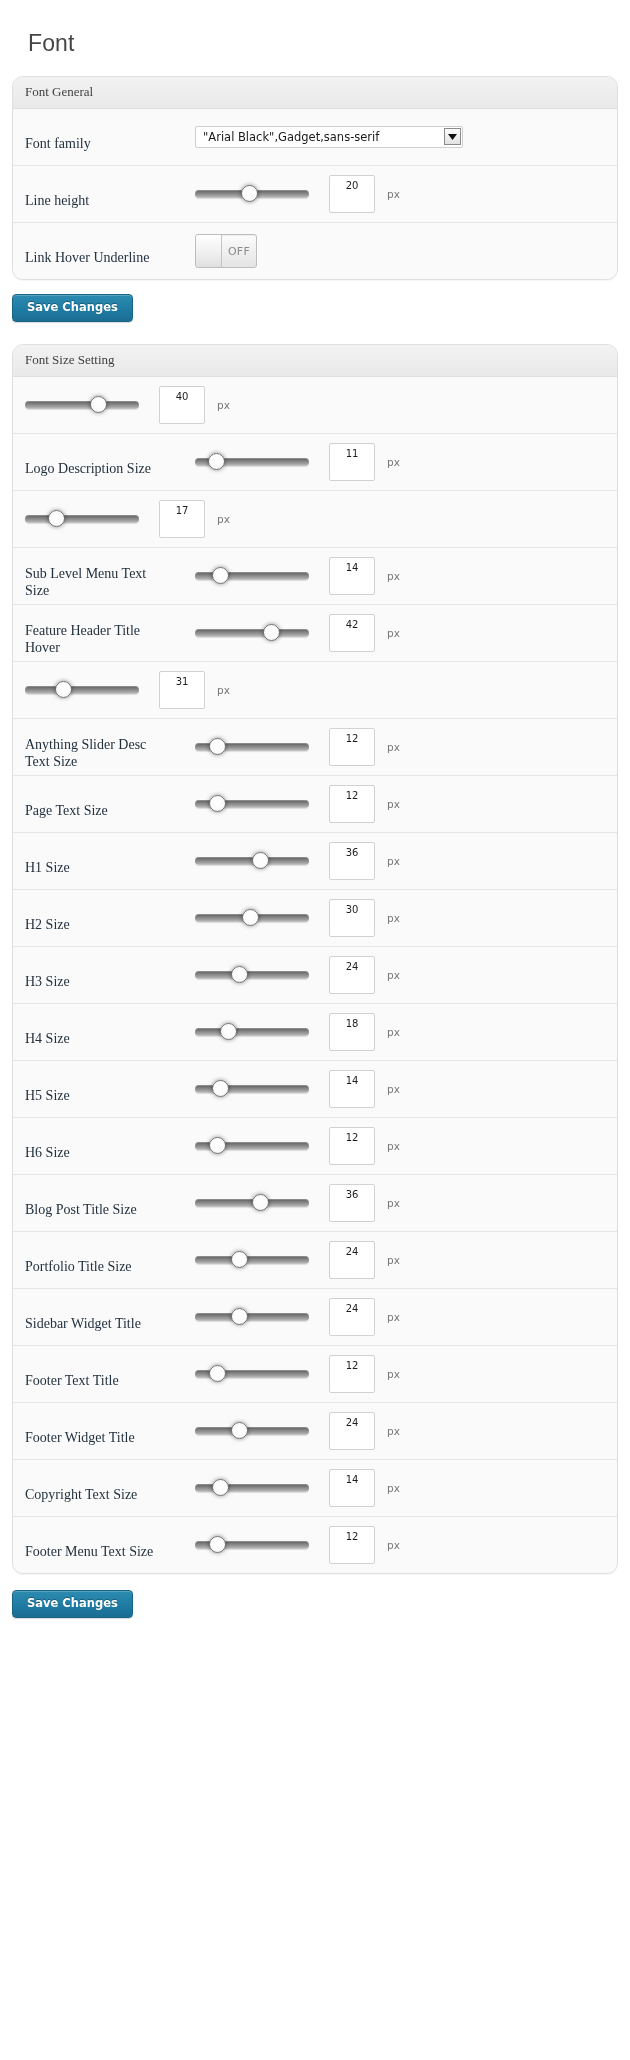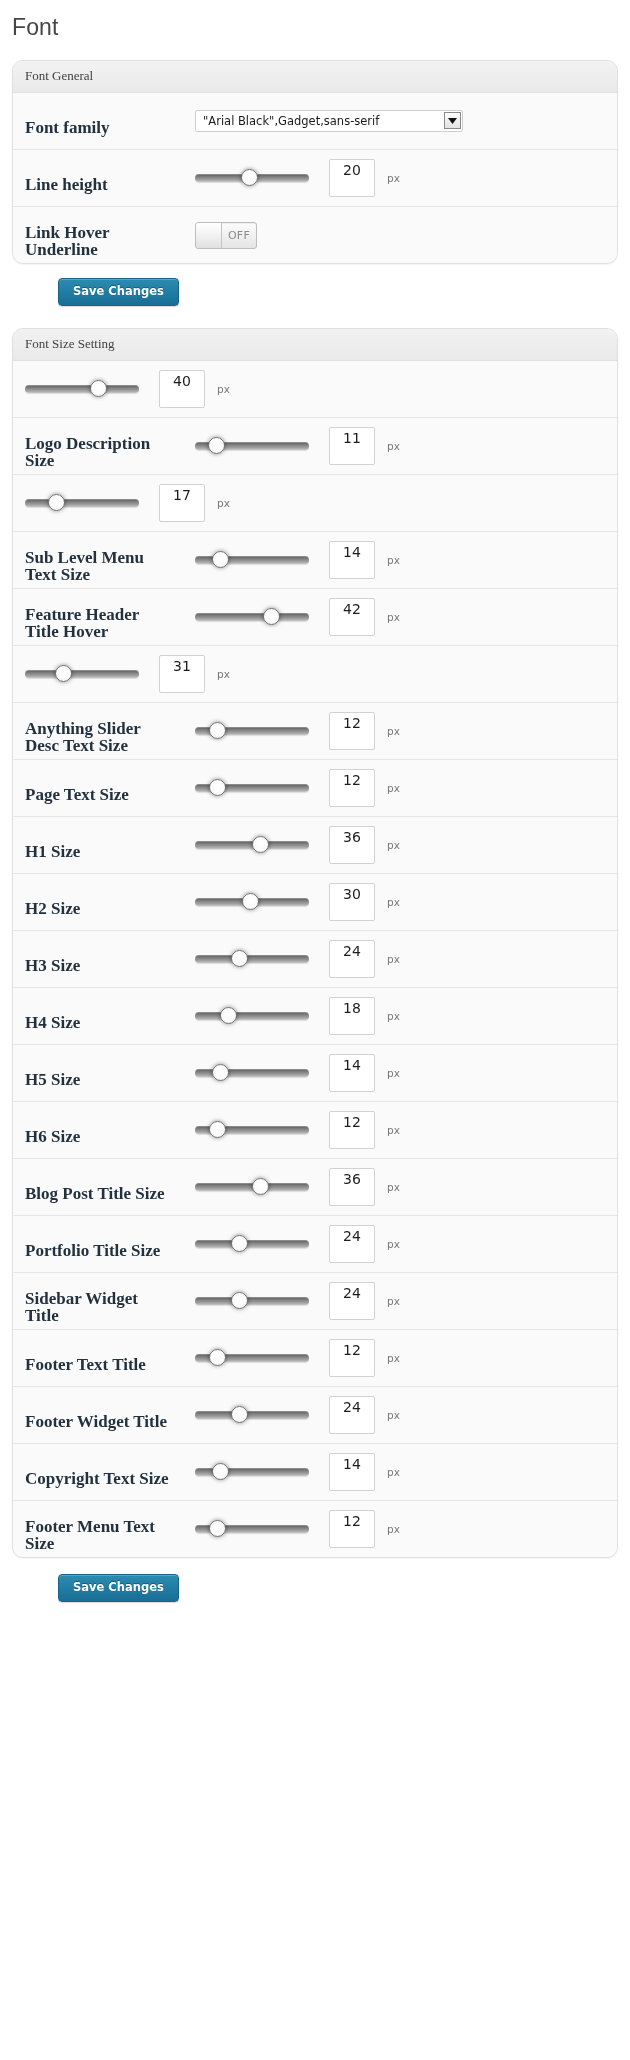--- a/index.html
+++ b/index.html
@@ -18,21 +18,21 @@
     min-height: 2060px;
     position: relative;
     background: #fff;
     padding: 0;
   }
   .page-title {
     font-family: "Liberation Sans", sans-serif;
     font-size: 23px;
     font-weight: 400;
     color: #464646;
-    margin: 0;
+    margin: 16px;
     padding: 12px 0 0 12px;
     line-height: 30px;
     letter-spacing: .1px;
   }
 
   
   .panel {
     margin: 18px 12px 0 12px;
     border: 1px solid #dfdfdf;
     border-radius: 11px;
@@ -58,22 +58,22 @@
     min-height: 56px;
     padding: 0;
     background: #fafafa;
   }
   .row:last-child { border-bottom: none; }
   .row-label {
     width: 170px;
     flex: 0 0 170px;
     padding: 12px 10px 0 12px;
     font-family: "Liberation Serif", "DejaVu Serif", serif;
-    font-weight: bold;
-    font-size: 17px;
+    font-weight: normal;
+    font-size: 14px;
     color: #23313f;
     line-height: 17px;
     display: flex;
     align-items: center;
     min-height: 56px;
   }
   .row-control {
     flex: 1 1 auto;
     display: flex;
     align-items: center;
@@ -154,38 +154,38 @@
   
   .numfield {
     width: 46px;
     height: 38px;
     margin-left: 20px;
     border: 1px solid #d2d2d2;
     border-radius: 2px;
     background: #fff;
     text-align: center;
     font-family: "DejaVu Sans", "Liberation Sans", sans-serif;
-    font-size: 14px;
+    font-size: 10px;
     color: #1d1d1d;
     line-height: 20px;
     flex: 0 0 46px;
   }
   .unit {
     margin-left: 12px;
     font-family: "DejaVu Sans", "Liberation Sans", sans-serif;
     font-size: 10.5px;
     color: #777;
     line-height: 22px;
   }
 
   
   .toggle {
     margin-left: 12px;
     width: 62px;
-    height: 27px;
+    height: 34px;
     border: 1px solid #bdbdbd;
     border-radius: 3px;
     background: linear-gradient(to bottom, #fcfcfc 0%, #e4e4e4 100%);
     display: flex;
     align-items: stretch;
     overflow: hidden;
     box-shadow: inset 0 1px 1px rgba(0,0,0,0.06);
   }
   .toggle-knob {
     width: 26px;
@@ -213,21 +213,20 @@
     border-radius: 4px;
     color: #ffffff;
     font-family: "DejaVu Sans", "Liberation Sans", sans-serif;
     font-size: 11.5px;
     font-weight: bold;
     padding: 6px 14px 7px 14px;
     line-height: 13px;
     text-shadow: 0 -1px 0 rgba(0,0,0,0.3);
     box-shadow: inset 0 1px 0 rgba(255,255,255,0.22), 0 1px 1px rgba(0,0,0,0.15);
     cursor: pointer;
-    margin-left: 46px;
   }
   .spacer-sm { height: 14px; }
 </style>
 </head>
 <body>
 
 <div class="page">
 
   <h1 class="page-title">Font</h1>
 

